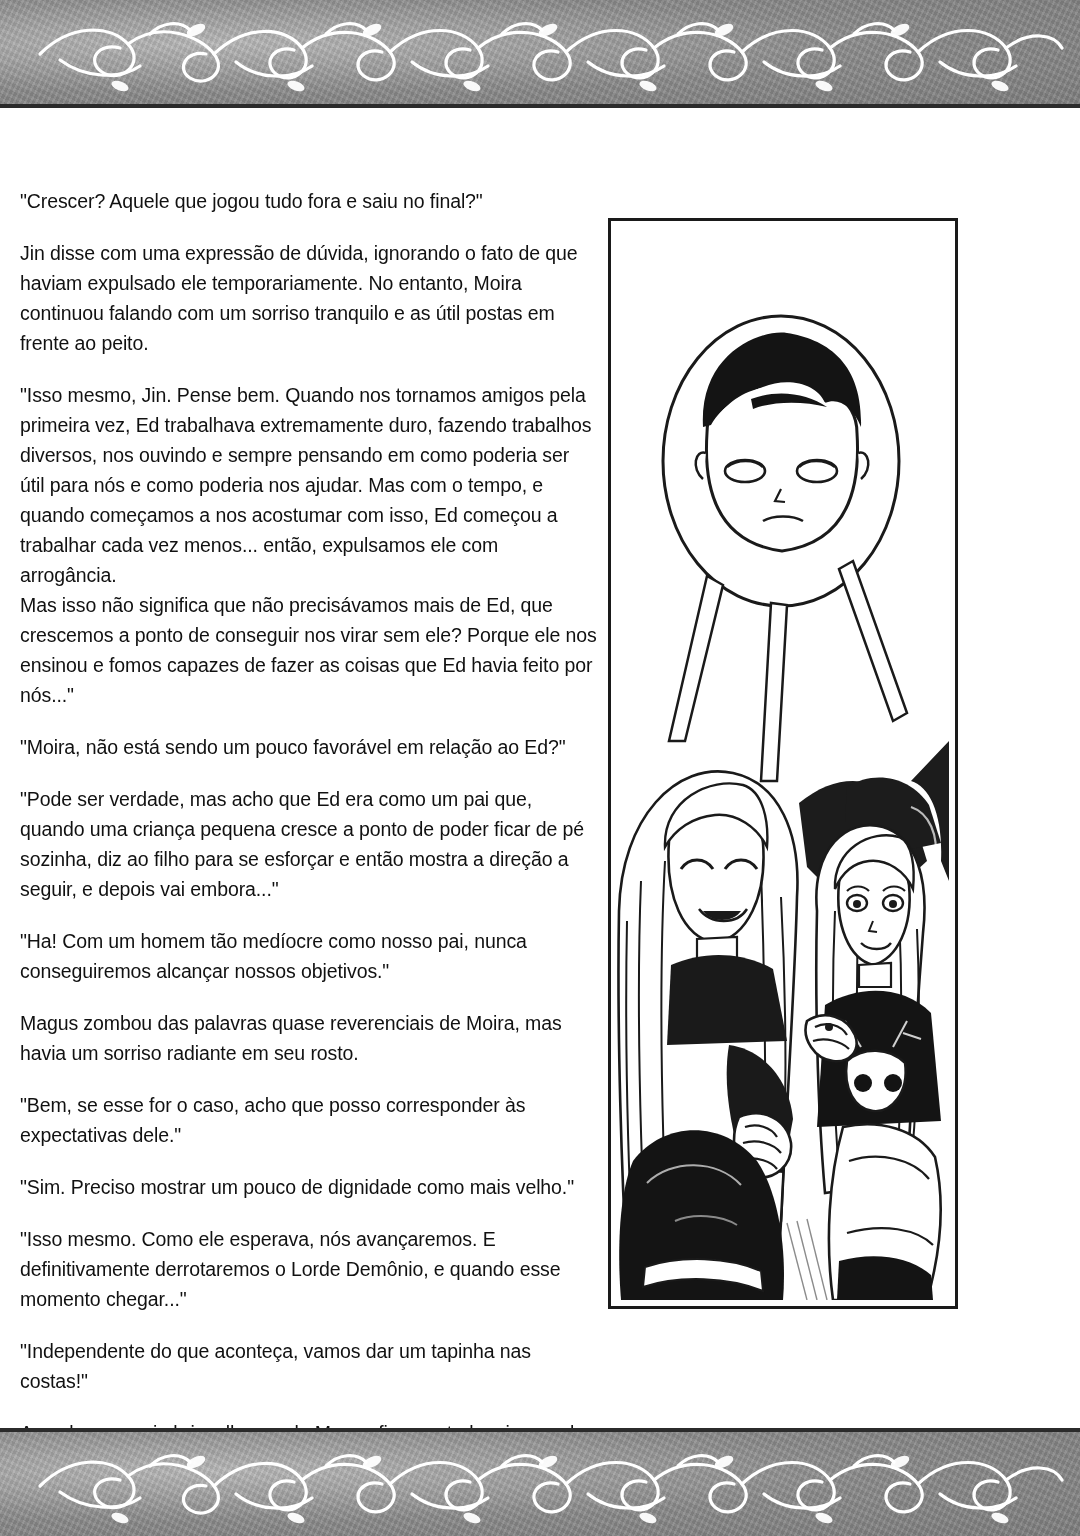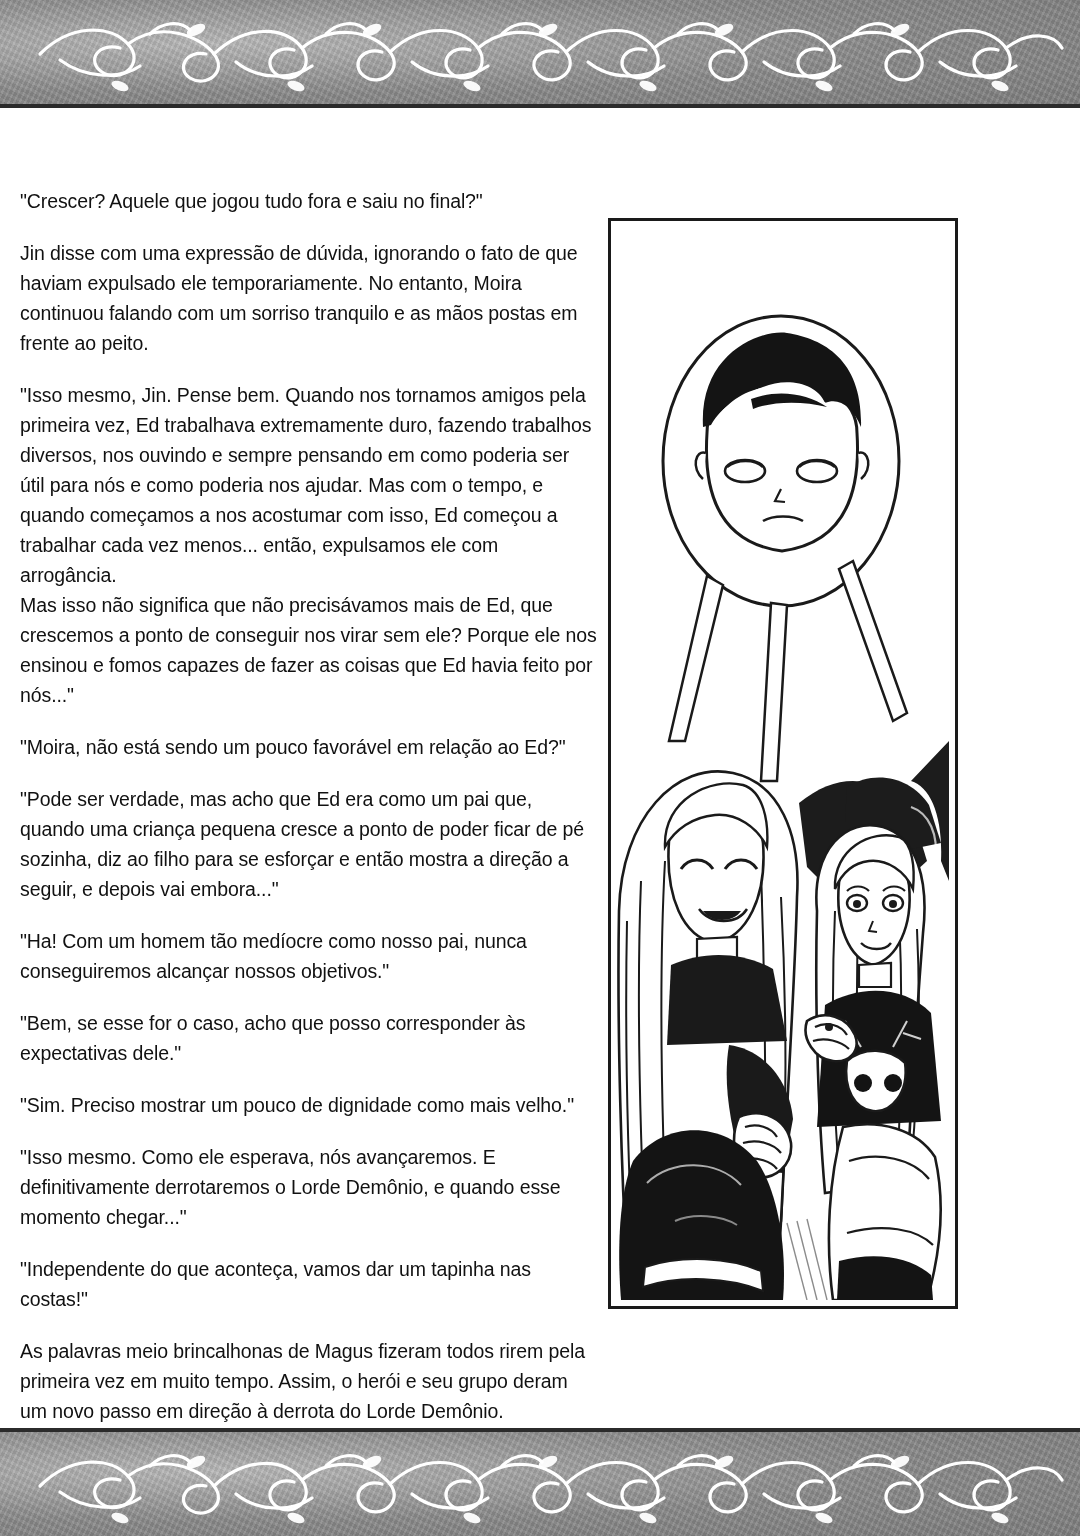--- a/index.html
+++ b/index.html
@@ -164,26 +164,27 @@
         <ellipse cx="1000" cy="86" rx="9" ry="4.5" transform="rotate(20 1000 86)"></ellipse>
       </g>
     </svg>
     <div class="band-rule"></div>
   </div>
 
   <div class="content">
 
     <div class="text-column">
       <p class="para">"Crescer? Aquele que jogou tudo fora e saiu no final?"</p>
-      <p class="para">Jin disse com uma expressão de dúvida, ignorando o fato de que haviam expulsado ele temporariamente. No entanto, Moira continuou falando com um sorriso tranquilo e as mãos postas em frente ao peito.</p>
+      <p class="para">Jin disse com uma expressão de dúvida, ignorando o fato de que haviam expulsado ele temporariamente. No entanto, Moira continuou falando com um sorriso tranquilo e as útil postas em frente ao peito.</p>
       <p class="para">"Isso mesmo, Jin. Pense bem. Quando nos tornamos amigos pela primeira vez, Ed trabalhava extremamente duro, fazendo trabalhos diversos, nos ouvindo e sempre pensando em como poderia ser útil para nós e como poderia nos ajudar. Mas com o tempo, e quando começamos a nos acostumar com isso, Ed começou a trabalhar cada vez menos... então, expulsamos ele com arrogância.
 Mas isso não significa que não precisávamos mais de Ed, que crescemos a ponto de conseguir nos virar sem ele? Porque ele nos ensinou e fomos capazes de fazer as coisas que Ed havia feito por nós..."</p>
       <p class="para">"Moira, não está sendo um pouco favorável em relação ao Ed?"</p>
       <p class="para">"Pode ser verdade, mas acho que Ed era como um pai que, quando uma criança pequena cresce a ponto de poder ficar de pé sozinha, diz ao filho para se esforçar e então mostra a direção a seguir, e depois vai embora..."</p>
       <p class="para">"Ha! Com um homem tão medíocre como nosso pai, nunca conseguiremos alcançar nossos objetivos."</p>
+      <p class="para">Magus zombou das palavras quase reverenciais de Moira, mas havia um sorriso radiante em seu rosto.</p>
       <p class="para">"Bem, se esse for o caso, acho que posso corresponder às expectativas dele."</p>
       <p class="para">"Sim. Preciso mostrar um pouco de dignidade como mais velho."</p>
       <p class="para">"Isso mesmo. Como ele esperava, nós avançaremos. E definitivamente derrotaremos o Lorde Demônio, e quando esse momento chegar..."</p>
       <p class="para">"Independente do que aconteça, vamos dar um tapinha nas costas!"</p>
       <p class="para">As palavras meio brincalhonas de Magus fizeram todos rirem pela primeira vez em muito tempo. Assim, o herói e seu grupo deram um novo passo em direção à derrota do Lorde Demônio.</p>
     </div>
 
     <div class="panel">
       <span class="panel-caption">Painel de mangá em preto e branco: um balão de pensamento com o rosto de um garoto de expressão neutra acima de um grupo de personagens — uma mulher de cabelo claro e longo sorrindo, uma mulher de cabelo escuro com traje decotado e uma capa, e uma figura de costas em primeiro plano.</span>
       <svg width="338" height="1079" viewBox="0 0 338 1079">

